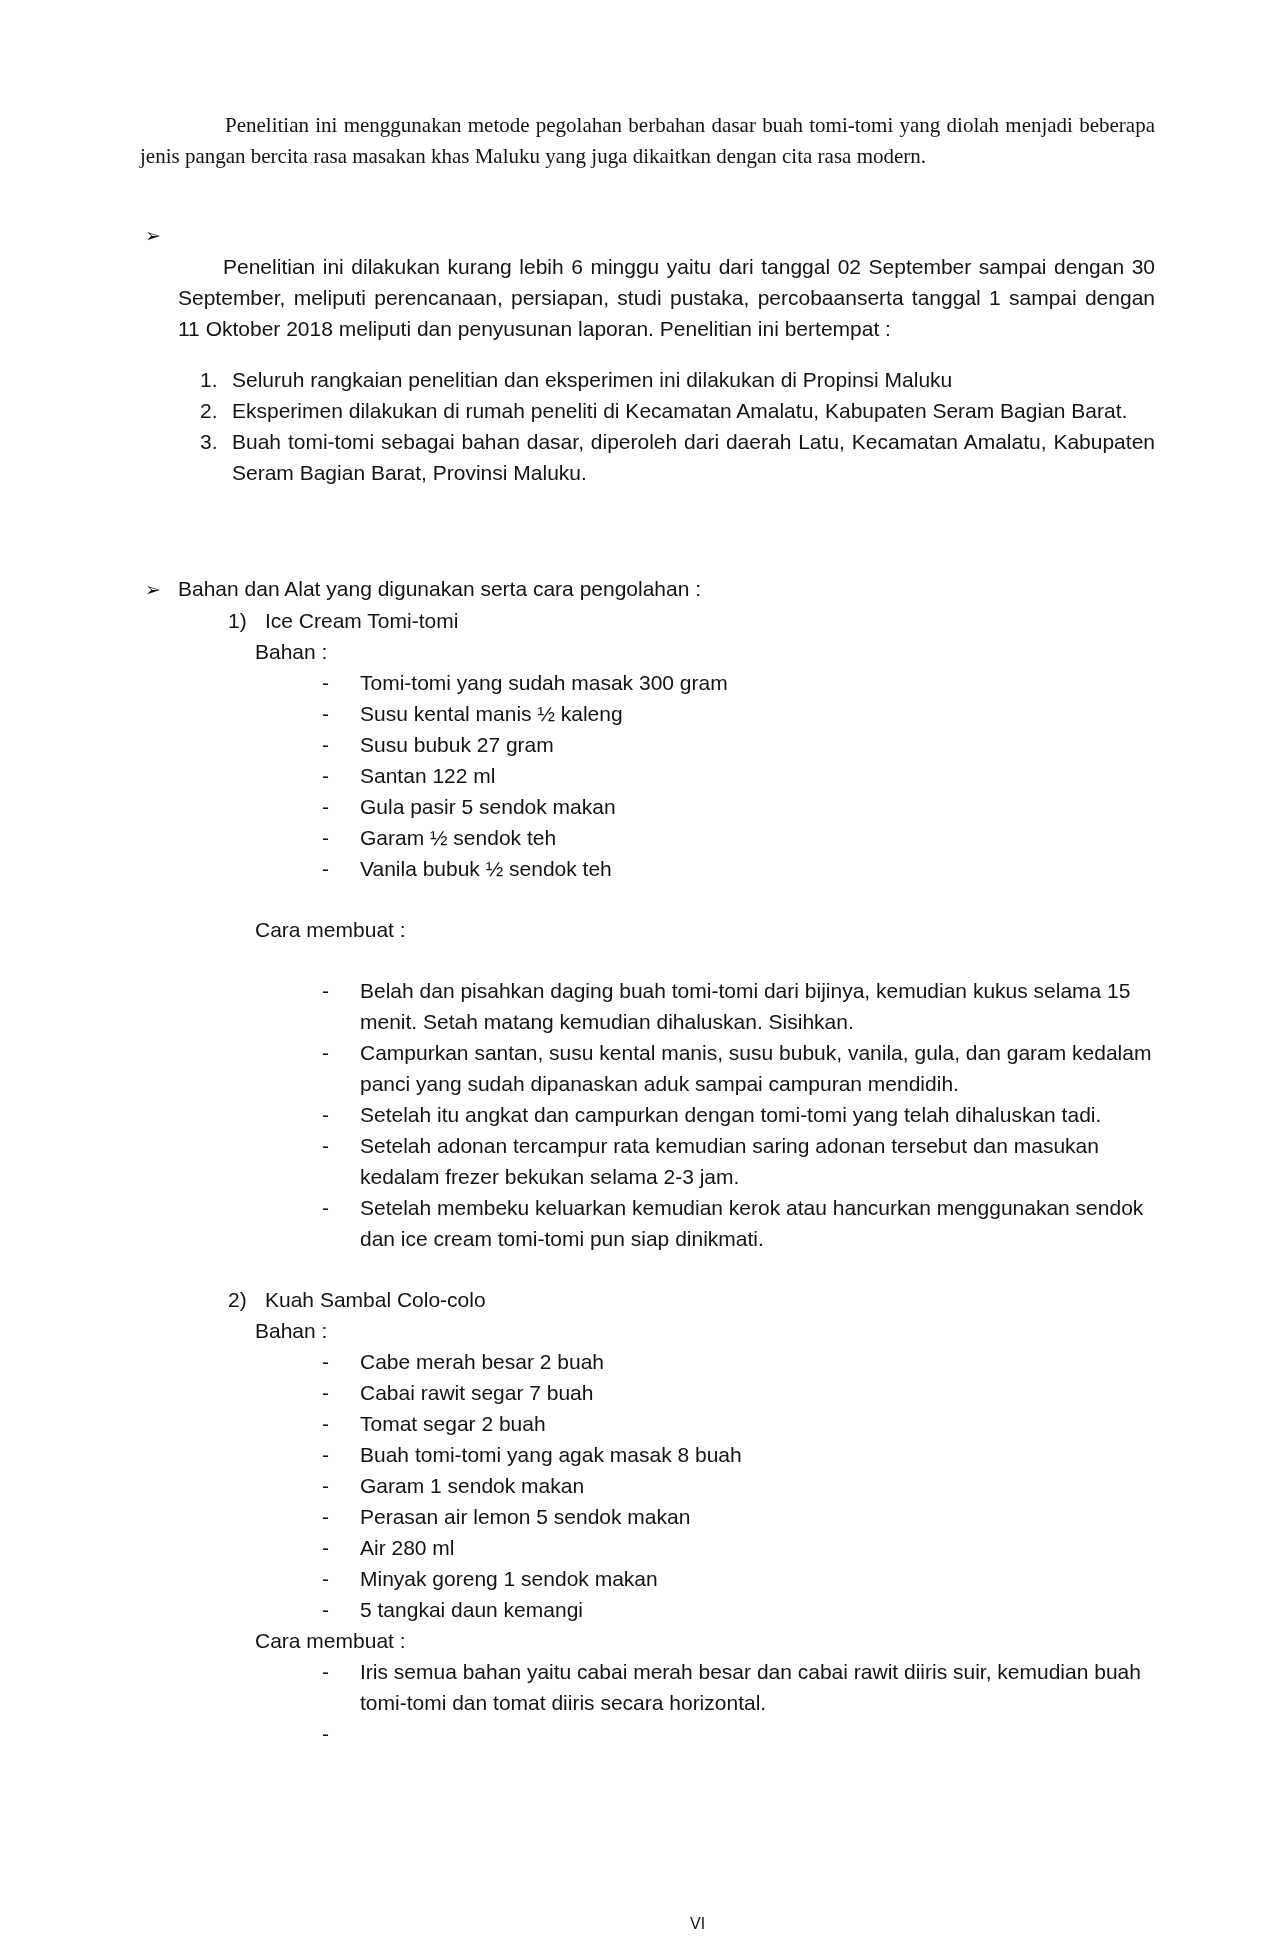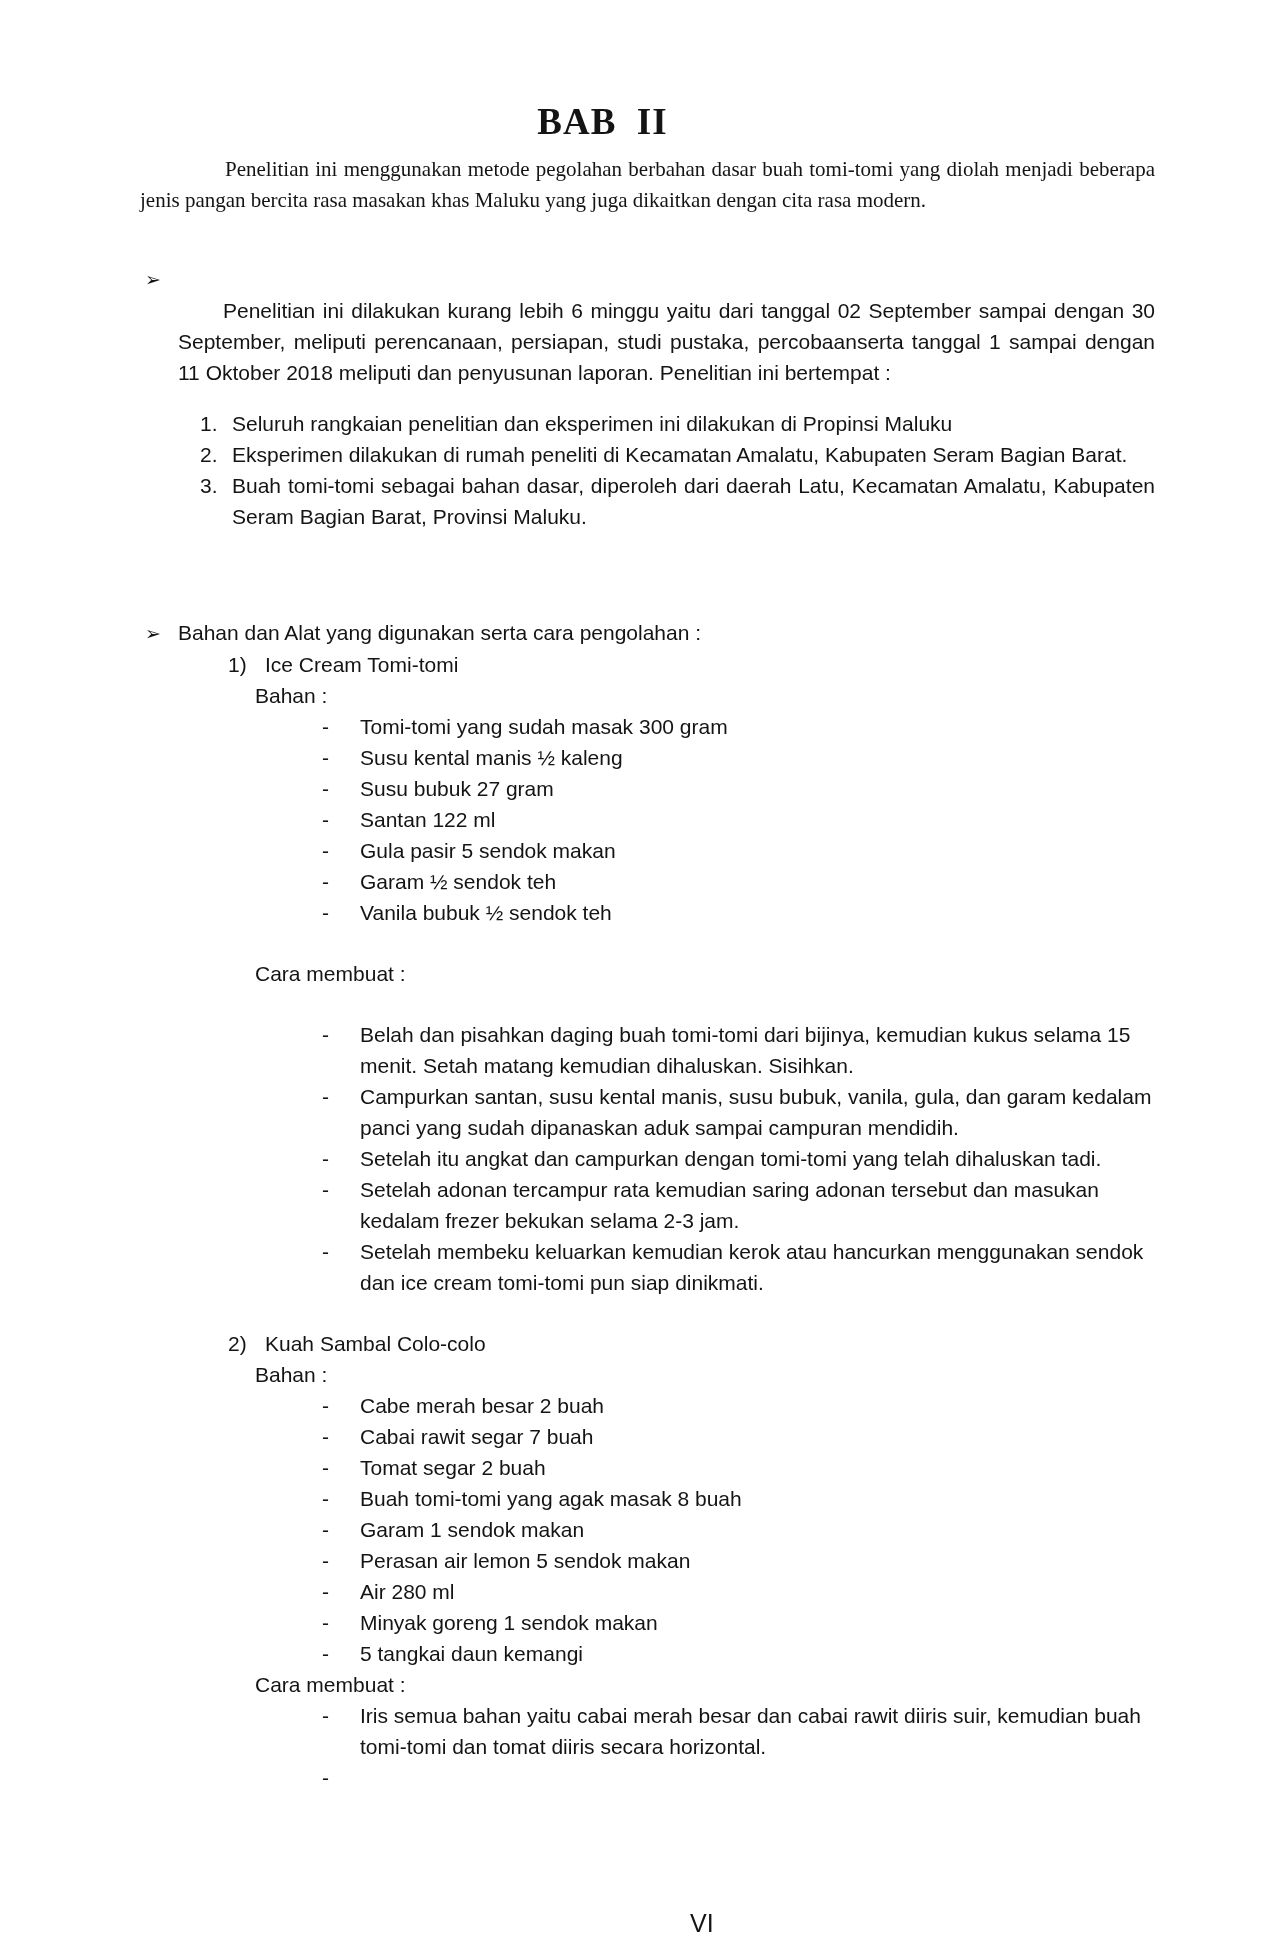--- a/index.html
+++ b/index.html
@@ -63,30 +63,29 @@
   .sub-label { margin-left: 115px; }
   .dash-list { }
   .dash-item { display: flex; align-items: baseline; margin-left: 182px; }
   .dash-item .dash { width: 38px; flex: 0 0 38px; }
   .dash-item .txt { flex: 1; }
   .sp-md { height: 30px; }
   .footer-pagenum {
     position: absolute;
     left: 690px;
     top: 1908px;
-    font-size: 25px;
+    font-size: 16px;
   }
 </style>
 </head>
 <body>
 
 <div class="page">
 
   <div class="title-wrap">
-    <div class="chapter-title">BAB  II</div>
   </div>
 
   <p class="intro">Penelitian ini menggunakan metode pegolahan berbahan dasar buah tomi-tomi yang diolah menjadi beberapa jenis pangan bercita rasa masakan khas Maluku yang juga dikaitkan dengan cita rasa modern.</p>
 
   <div class="arrow-item">
     <span class="arrow-glyph">➢</span>
   </div>
 
   <p class="sec-para">Penelitian ini dilakukan kurang lebih 6 minggu yaitu dari tanggal 02 September sampai dengan 30 September, meliputi perencanaan, persiapan, studi pustaka, percobaanserta tanggal 1 sampai dengan 11 Oktober 2018 meliputi dan penyusunan laporan. Penelitian ini bertempat :</p>
 

